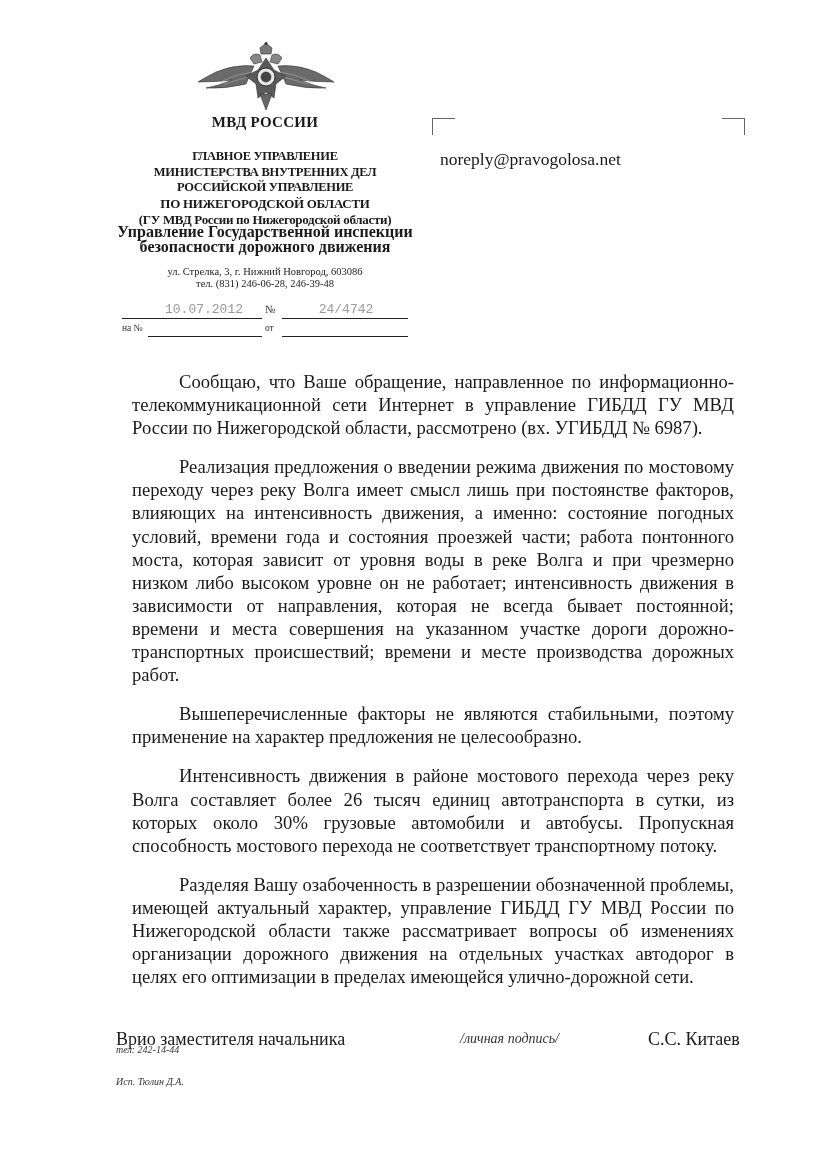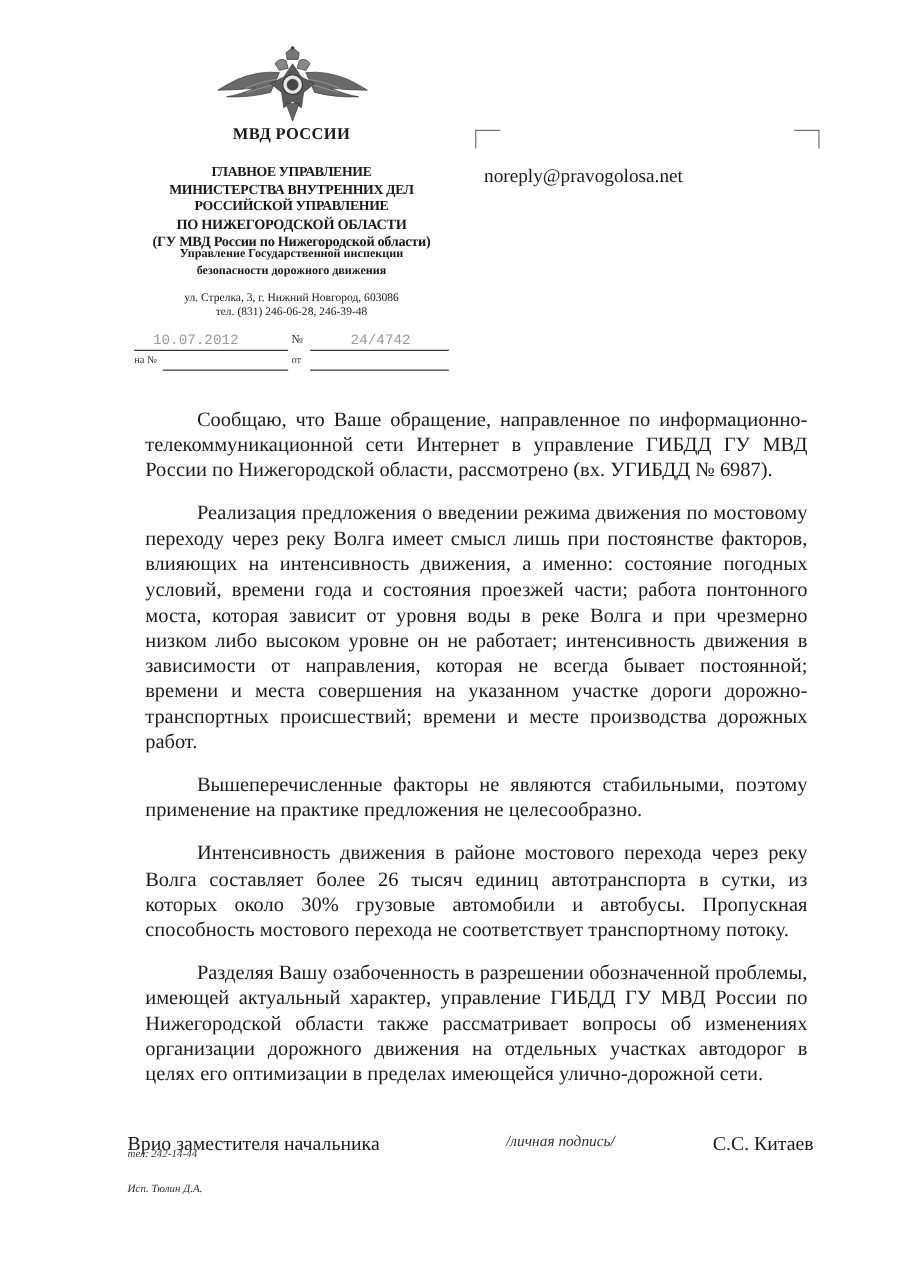--- a/index.html
+++ b/index.html
@@ -9,21 +9,21 @@
     
     .emblem { left: 196px; top: 42px; width: 140px; height: 72px; }
     .lh { left: 110px; width: 310px; text-align: center; font-family: "Liberation Serif", serif; }
     .lh-title { top: 114px; font-size: 15px; font-weight: bold; letter-spacing: 0.3px; }
     .lh-line { font-size: 12.5px; font-weight: bold; line-height: 15.5px; letter-spacing: -0.3px; margin-top: 16px; }
     .lh-l1 { top: 133px; }
     .lh-l2 { top: 149px; }
     .lh-l3 { top: 164px; }
     .lh-l4 { top: 180px; font-size: 13px; }
     .lh-l5 { top: 196px; font-size: 13px; }
-    .lh-dept { font-size: 11px; font-weight: bold; line-height: 15px; }
+    .lh-dept { font-size: 16px; font-weight: bold; line-height: 15px; }
     .lh-d1 { top: 224px; }
     .lh-d2 { top: 239px; }
     .lh-addr { font-size: 10.5px; line-height: 13px; }
     .lh-a1 { top: 265px; }
     .lh-a2 { top: 277px; }
 
     
     .reg-val { font-family: "Liberation Mono", "DejaVu Sans Mono", monospace; font-size: 13px; color: #9a9a9a; text-align: center; }
     .reg-line { height: 0; border-top: 1px solid #222; }
     .reg-label { font-size: 9.5px; color: #333; }
@@ -81,39 +81,39 @@
 <div class="abs lh lh-line lh-l1">ГЛАВНОЕ УПРАВЛЕНИЕ</div>
 <div class="abs lh lh-line lh-l2">МИНИСТЕРСТВА ВНУТРЕННИХ ДЕЛ</div>
 <div class="abs lh lh-line lh-l3">РОССИЙСКОЙ УПРАВЛЕНИЕ</div>
 <div class="abs lh lh-line lh-l4">ПО НИЖЕГОРОДСКОЙ ОБЛАСТИ</div>
 <div class="abs lh lh-line lh-l5">(ГУ МВД России по Нижегородской области)</div>
 <div class="abs lh lh-dept lh-d1">Управление Государственной инспекции</div>
 <div class="abs lh lh-dept lh-d2">безопасности дорожного движения</div>
 <div class="abs lh lh-addr lh-a1">ул. Стрелка, 3, г. Нижний Новгород, 603086</div>
 <div class="abs lh lh-addr lh-a2">тел. (831) 246-06-28, 246-39-48</div>
 
-<div class="abs reg-val" style="left:110px; top:302px; width:136px;">10.07.2012</div>
+<div class="abs reg-val" style="left:136px; top:302px; width:136px;">10.07.2012</div>
 <div class="abs reg-line" style="left:122px; top:318px; width:140px;"></div>
 <div class="abs reg-label" style="left:265px; top:303px; font-size:11px;">№</div>
 <div class="abs reg-val" style="left:284px; top:302px; width:124px;">24/4742</div>
 <div class="abs reg-line" style="left:282px; top:318px; width:126px;"></div>
 
 <div class="abs reg-label" style="left:122px; top:323px;">на №</div>
 <div class="abs reg-line" style="left:148px; top:336px; width:114px;"></div>
 <div class="abs reg-label" style="left:265px; top:323px;">от</div>
 <div class="abs reg-line" style="left:282px; top:336px; width:126px;"></div>
 
 <div class="abs corner tl"></div>
 <div class="abs corner tr"></div>
 <div class="abs recipient">noreply@pravogolosa.net</div>
 
 <div class="abs body-text">
   <p>Сообщаю, что Ваше обращение, направленное по информационно-телекоммуникационной сети Интернет в управление ГИБДД ГУ МВД России по Нижегородской области, рассмотрено (вх. УГИБДД № 6987).</p>
   <p>Реализация предложения о введении режима движения по мостовому переходу через реку Волга имеет смысл лишь при постоянстве факторов, влияющих на интенсивность движения, а именно: состояние погодных условий, времени года и состояния проезжей части; работа понтонного моста, которая зависит от уровня воды в реке Волга и при чрезмерно низком либо высоком уровне он не работает; интенсивность движения в зависимости от направления, которая не всегда бывает постоянной; времени и места совершения на указанном участке дороги дорожно-транспортных происшествий; времени и месте производства дорожных работ.</p>
-  <p>Вышеперечисленные факторы не являются стабильными, поэтому применение на практике предложения не целесообразно.</p>
+  <p>Вышеперечисленные факторы не являются стабильными, поэтому применение на характер предложения не целесообразно.</p>
   <p>Интенсивность движения в районе мостового перехода через реку Волга составляет более 26 тысяч единиц автотранспорта в сутки, из которых около 30% грузовые автомобили и автобусы. Пропускная способность мостового перехода не соответствует транспортному потоку.</p>
   <p>Разделяя Вашу озабоченность в разрешении обозначенной проблемы, имеющей актуальный характер, управление ГИБДД ГУ МВД России по Нижегородской области также рассматривает вопросы об изменениях организации дорожного движения на отдельных участках автодорог в целях его оптимизации в пределах имеющейся улично-дорожной сети.</p>
 </div>
 
 <div class="abs sig-pos">Врио заместителя начальника</div>
 <div class="abs sig-note">/личная подпись/</div>
 <div class="abs sig-name">С.С. Китаев</div>
 
 <div class="abs exec exec1">Исп. Тюлин Д.А.</div>
 <div class="abs exec exec2">тел: 242-14-44</div>

